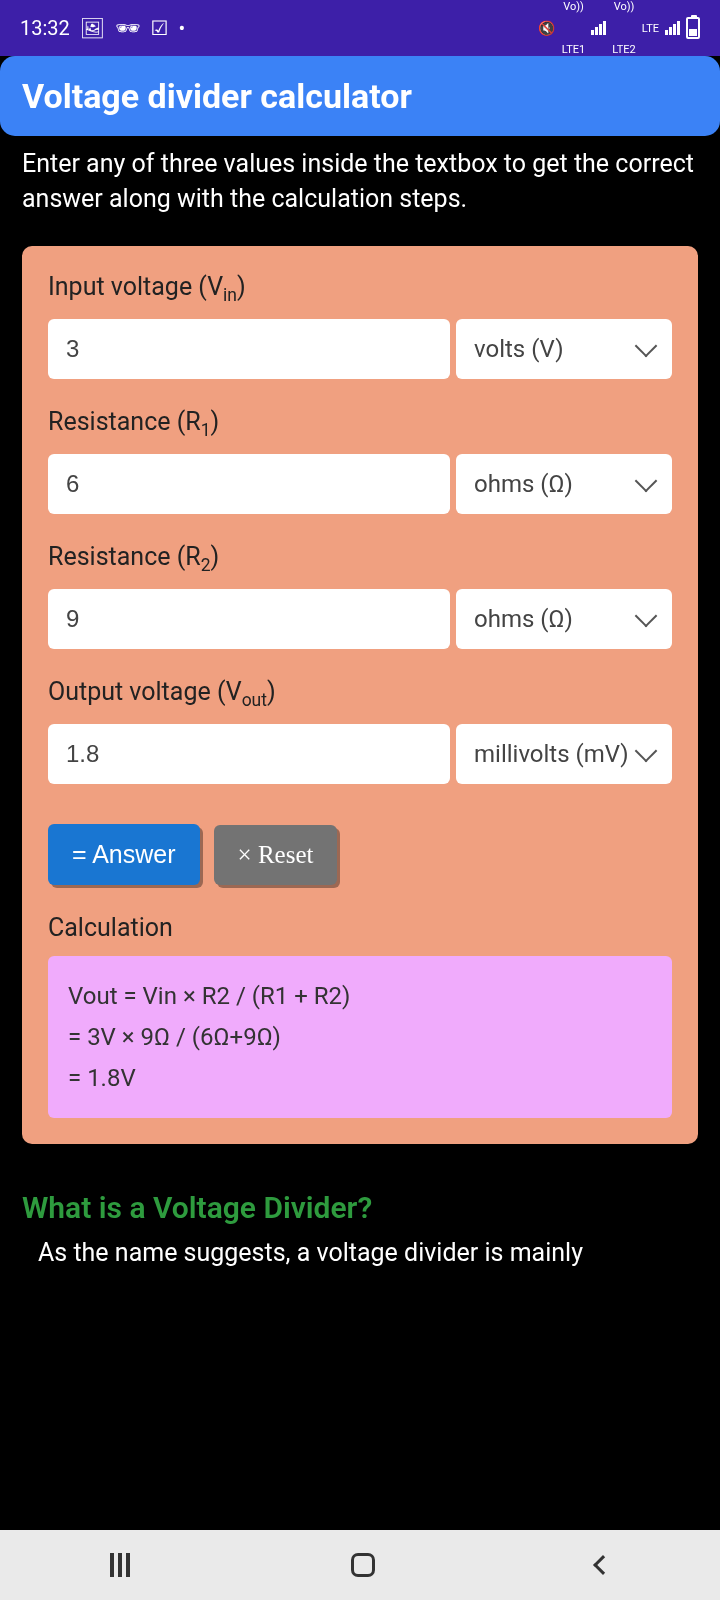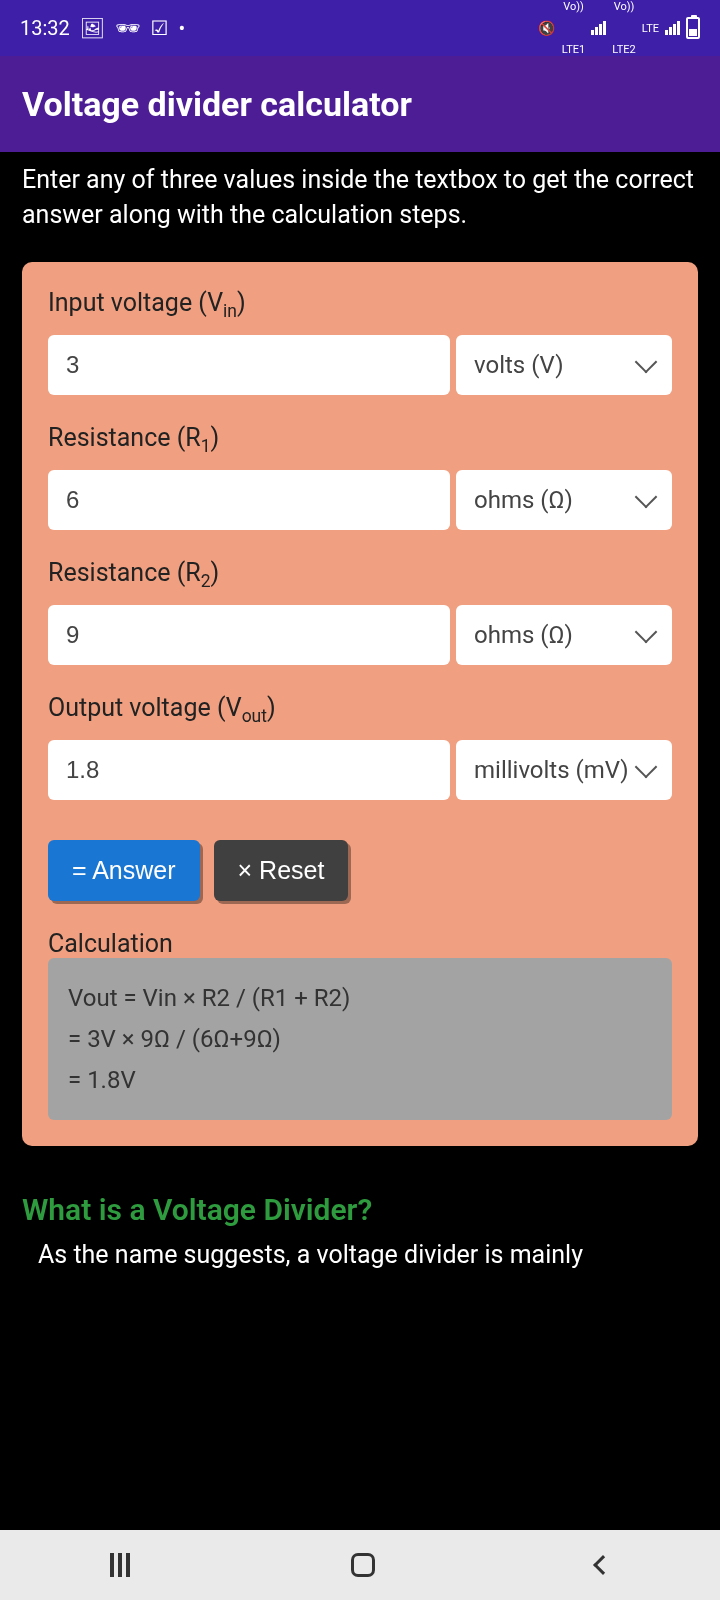--- a/index.html
+++ b/index.html
@@ -26,23 +26,24 @@
   .status-icon { display: inline-block; }
   .signal-bars { display: inline-flex; align-items: flex-end; gap: 1px; }
   .signal-bars span { width: 3px; background: #fff; }
   .signal-bars span:nth-child(1){height:5px;} .signal-bars span:nth-child(2){height:8px;}
   .signal-bars span:nth-child(3){height:11px;} .signal-bars span:nth-child(4){height:14px;}
   .battery { width: 14px; height: 22px; border: 2px solid #fff; border-radius: 2px; position: relative; }
   .battery::before { content:''; position:absolute; top:-4px; left:3px; width:6px; height:3px; background:#fff; border-radius:1px;}
   .battery::after { content:''; position:absolute; bottom:1px; left:1px; right:1px; height:40%; background:#fff;}
   .lte-block { display:flex; flex-direction:column; line-height:1; font-size:11px; text-align:center;gap:32px;}
   .app-header {
-    background: #4c1d95;
-    padding: 28px 22px;
-    color: #fff;
+    background: #3b82f6;
+    padding: 20px 22px;
+    color: #fff;
+    border-radius: 15px;
   }
   .app-header h1 { font-size: 34px; font-weight: 700; }
   .intro {
     color: #fff;
     font-size: 25px;
     line-height: 1.4;
     padding: 10px 22px 20px;
   }
   .card {
     margin: 10px 22px;
@@ -87,24 +88,24 @@
   .btn {
     border: none;
     border-radius: 6px;
     padding: 16px 24px;
     font-size: 25px;
     color: #fff;
     cursor: pointer;
     box-shadow: 3px 3px 0 rgba(0,0,0,0.35);
   }
   .btn-answer { background: #1976d2; }
-  .btn-reset { background: #404040; }
-  .calc-label { font-size: 25px; color: #222; }
+  .btn-reset { background: #737373; font-family: Liberation Serif, serif; }
+  .calc-label { font-size: 25px; color: #222; margin-bottom: 14px; }
   .calc-box {
-    background: #a3a3a3;
+    background: #f0abfc;
     border-radius: 6px;
     padding: 20px;
     font-size: 24px;
     color: #333;
     line-height: 1.7;
   }
   .section-heading {
     color: #2e9b3e;
     font-size: 30px;
     font-weight: 600;

